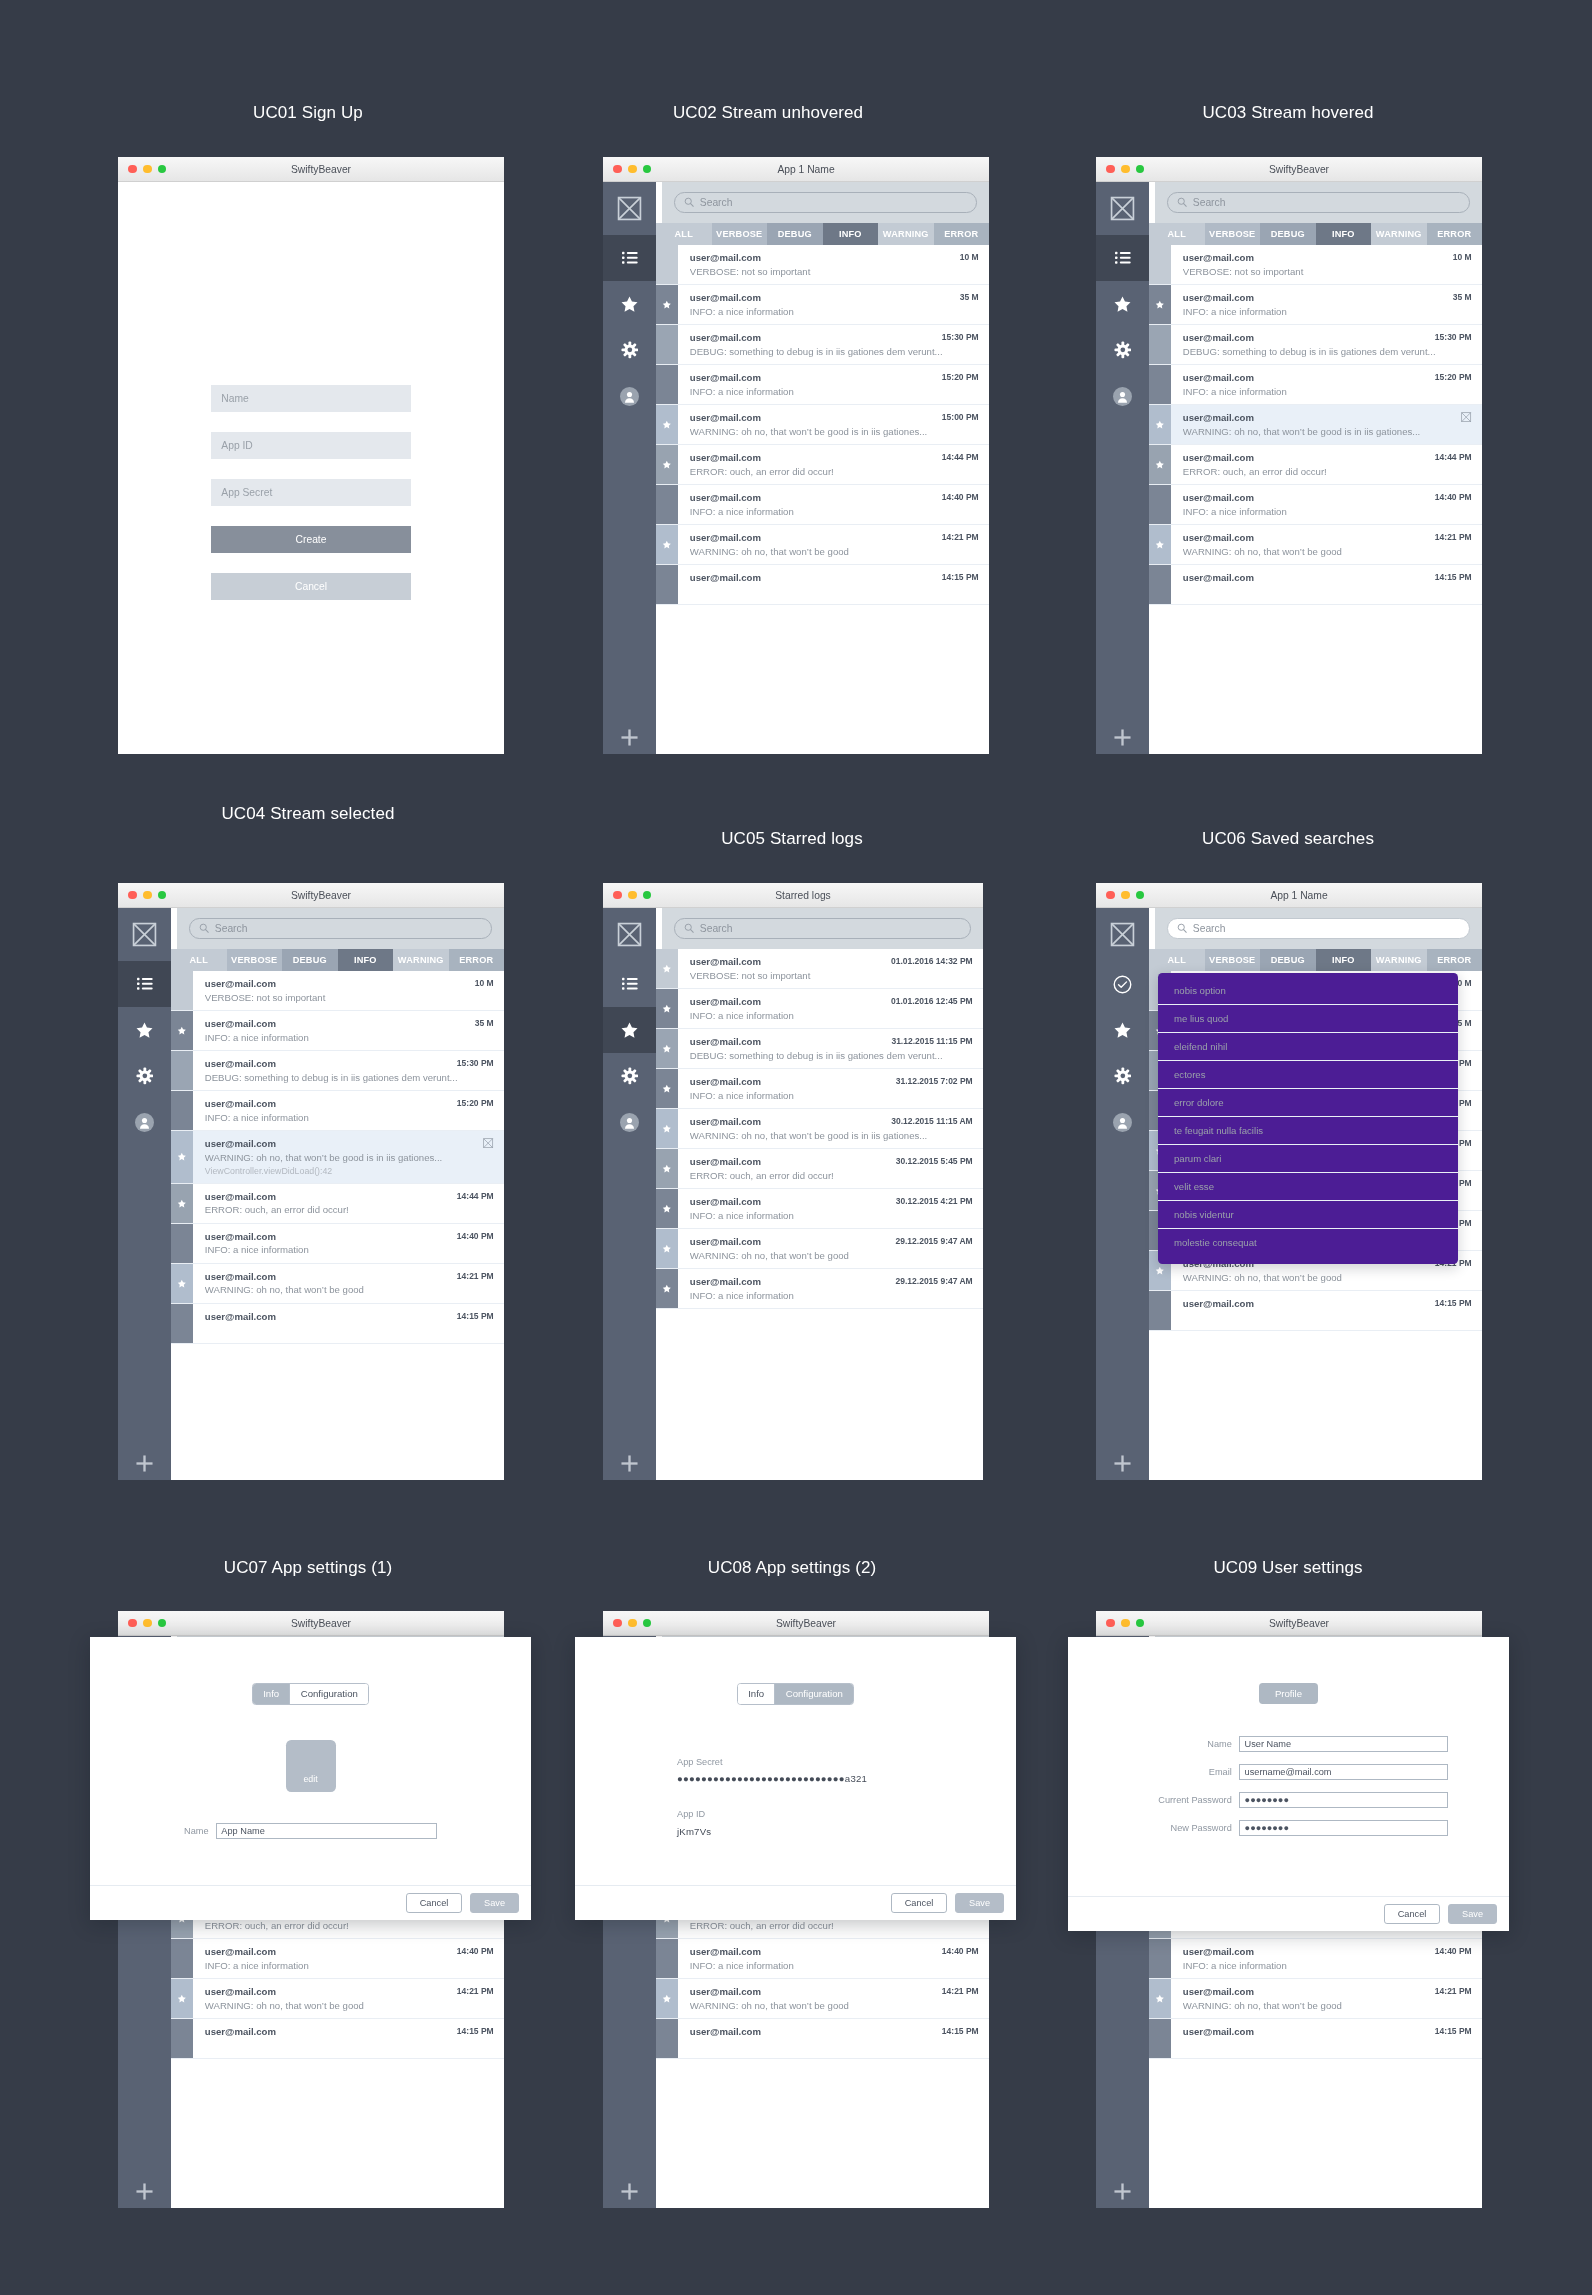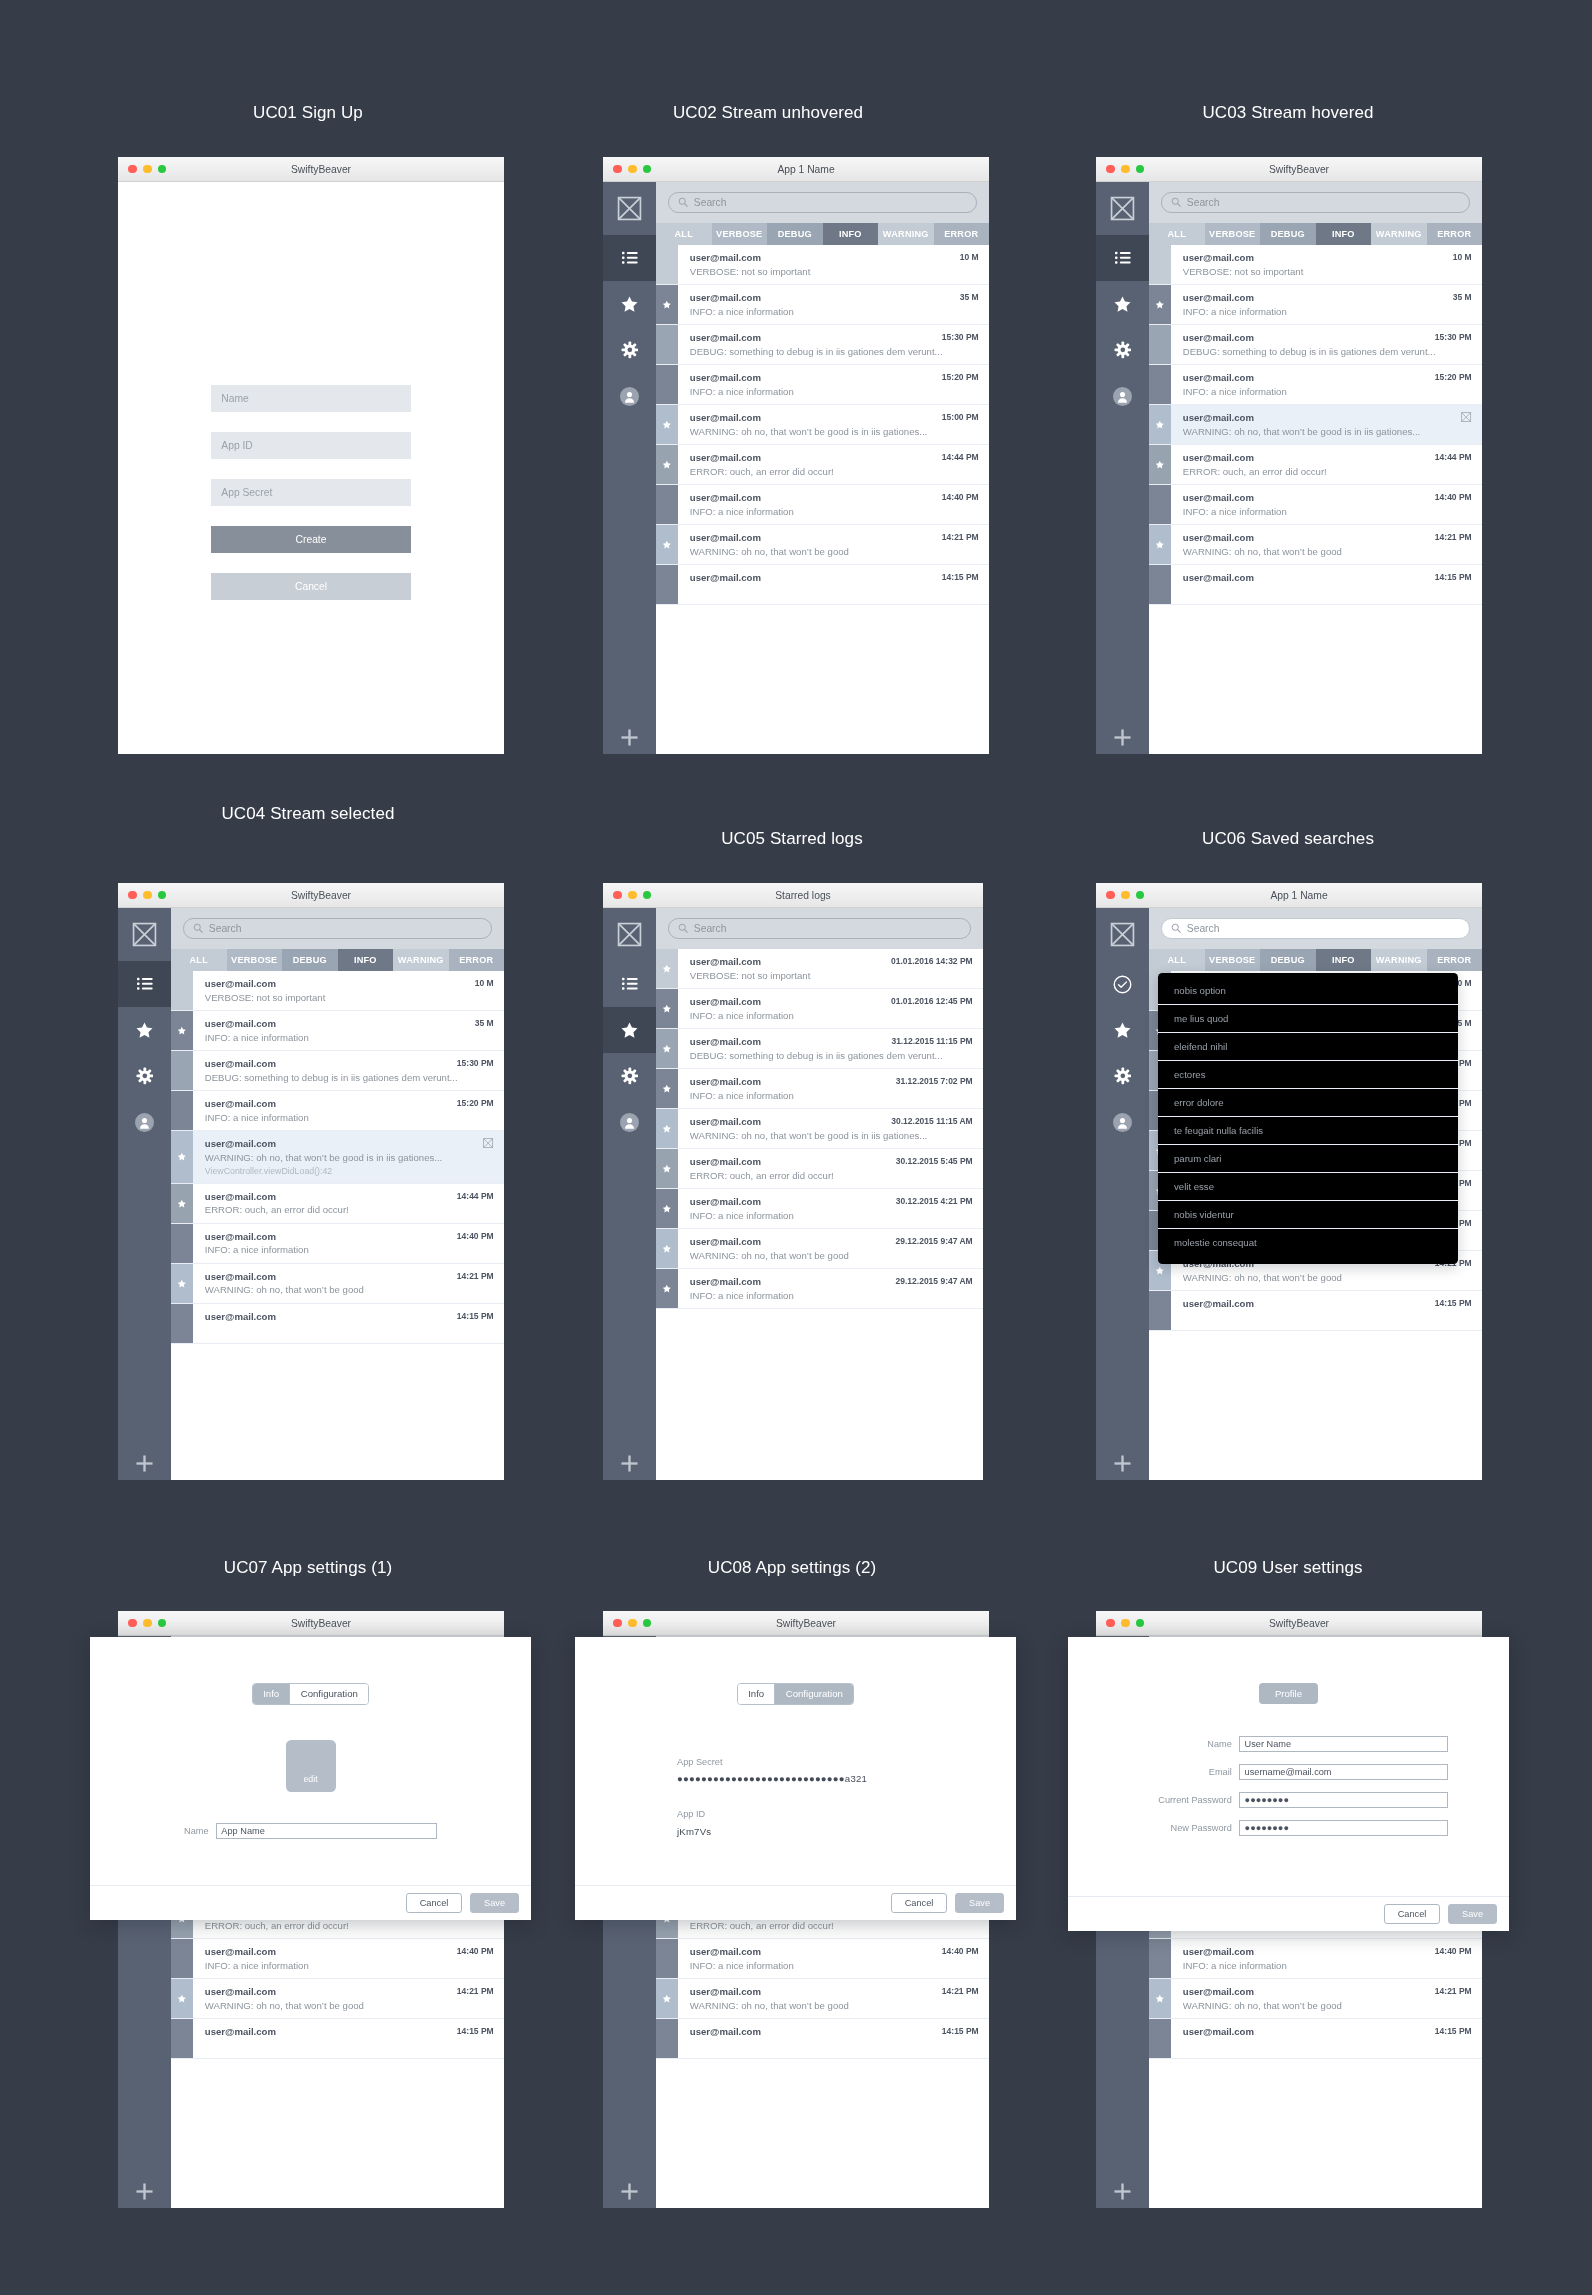--- a/index.html
+++ b/index.html
@@ -63,20 +63,21 @@
   .sb-item.active { background: #404754; }
   .sb-plus { position: absolute; bottom: 7.4px; left: 0; right: 0;
              display:flex; align-items:center; justify-content:center; }
   .icon-svg { display:block; }
 
   .content { flex: 1 1 auto; display: flex; flex-direction: column; min-width: 0; }
 
   .searchbar {
     background: #d3d9de; padding: 10.3px 11.8px;
     flex: 0 0 auto;
+    margin-left: 6px;
   }
   .searchfield {
     height: 20.6px; border: 0.7px solid #a8b0b9; border-radius: 10.3px;
     display: flex; align-items: center; gap: 5.9px; padding: 0 8.8px;
     color: #8e959e; font-size: 10.3px; background: transparent;
   }
   .searchfield.filled { background:#ffffff; border-color:#c2c9d0; }
 
   .tabs { display: flex; flex: 0 0 auto; height: 22px; }
   .tab {
@@ -130,21 +131,21 @@
   .su-btn {
     height: 26.5px; display:flex; align-items:center; justify-content:center;
     color: #ffffff; font-size: 10.3px; margin-bottom: 20.6px;
   }
   .su-create { background: #878f9b; }
   .su-cancel { background: #c7ced6; }
 
   
   .dropdown {
     position: absolute;
-    background: #000000;
+    background: #4c1d95;
     border-radius: 4.4px;
     box-shadow: 0 3.7px 13.2px rgba(20,25,35,.20);
     padding: 4.4px 0 7.4px 0;
     z-index: 40;
   }
   .dd-item {
     font-size: 9.6px; color: #9aa1aa;
     padding: 8px 16px 8px 16px;
     border-bottom: 0.7px solid #eaf0f6;
   }

